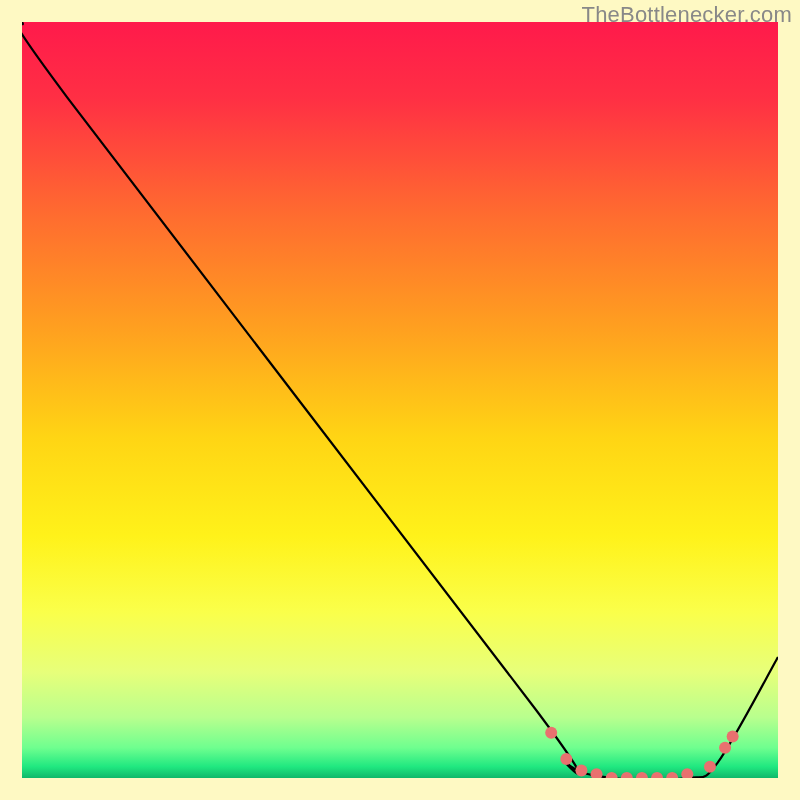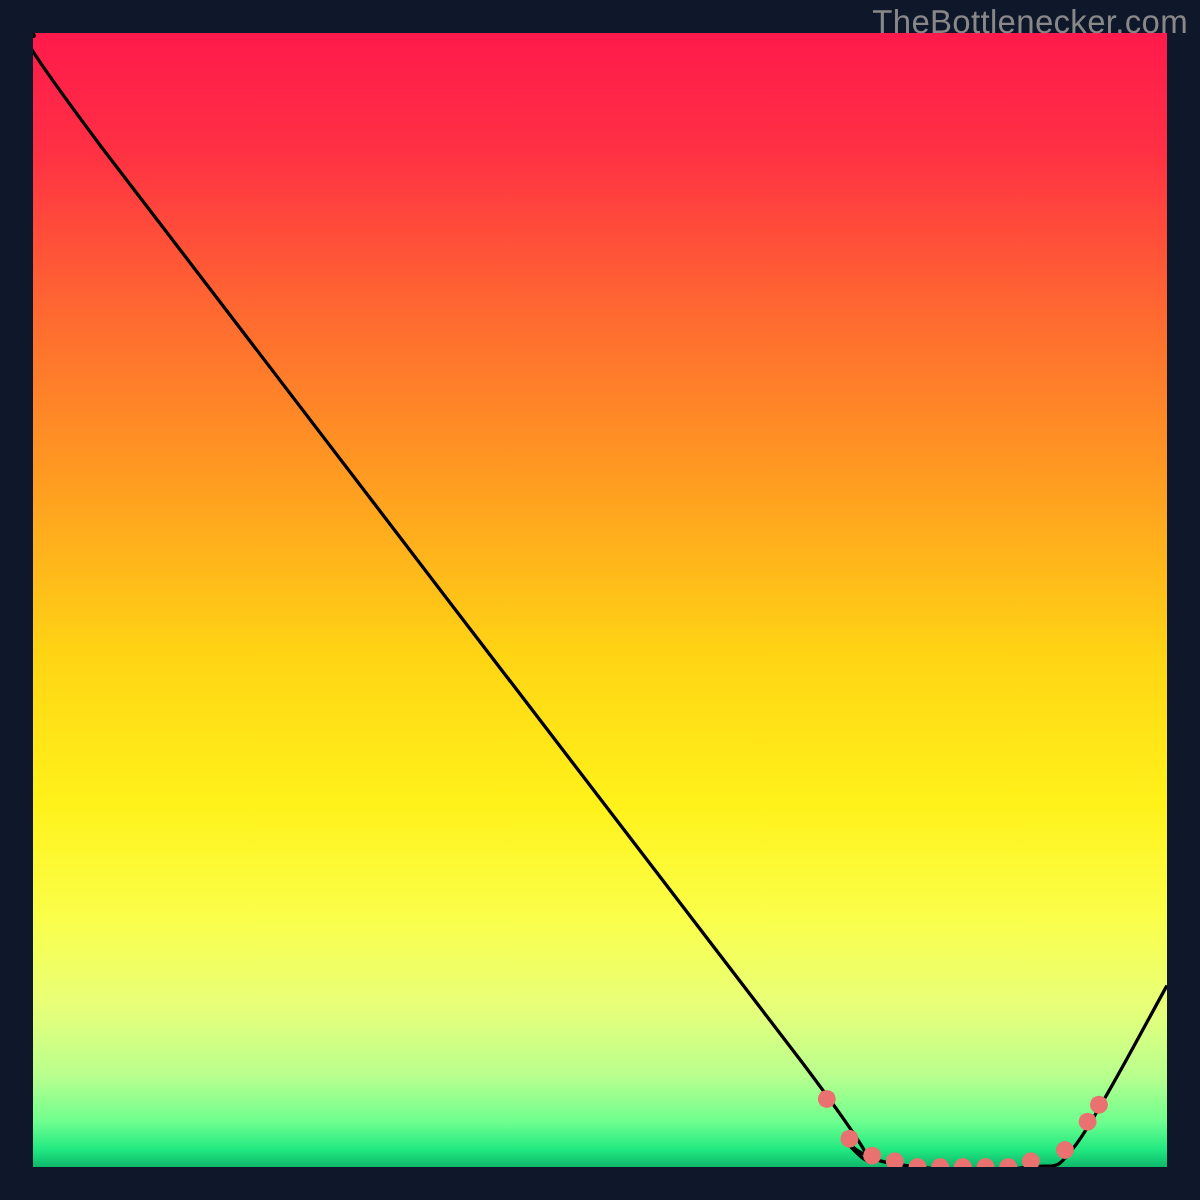--- a/index.html
+++ b/index.html
@@ -7,21 +7,21 @@
     padding: 0;
     width: 800px;
     height: 800px;
     background: #000;
     overflow: hidden;
   }
   .stage {
     position: relative;
     width: 800px;
     height: 800px;
-    background: #0f172a;
+    background: #fef9c3;
   }
   .plot {
     position: absolute;
     left: 22px;
     top: 22px;
     width: 756px;
     height: 756px;
   }
   .watermark {
     position: absolute;

